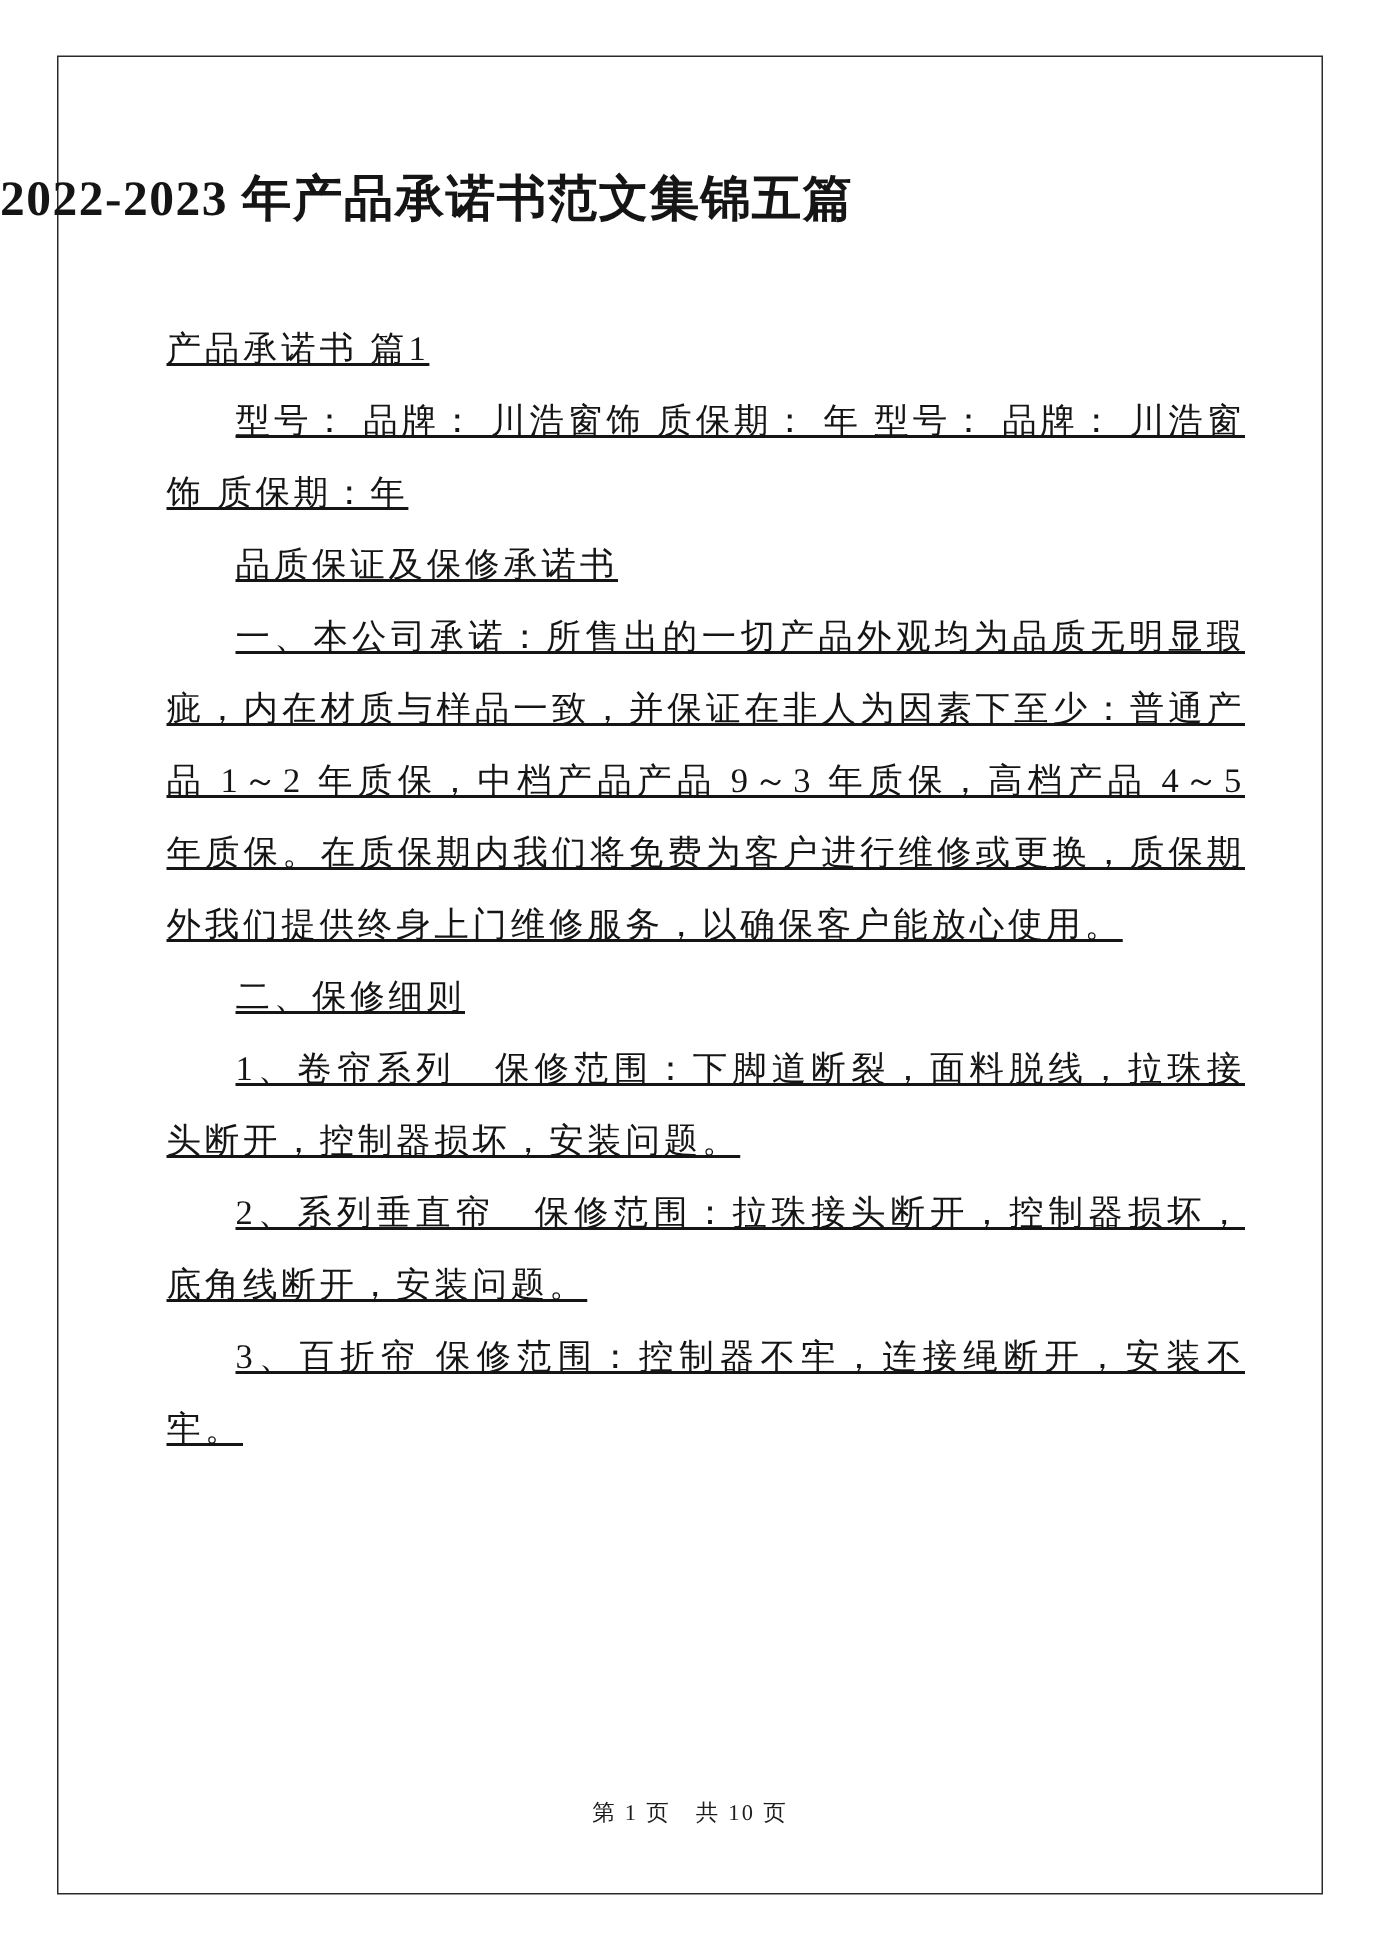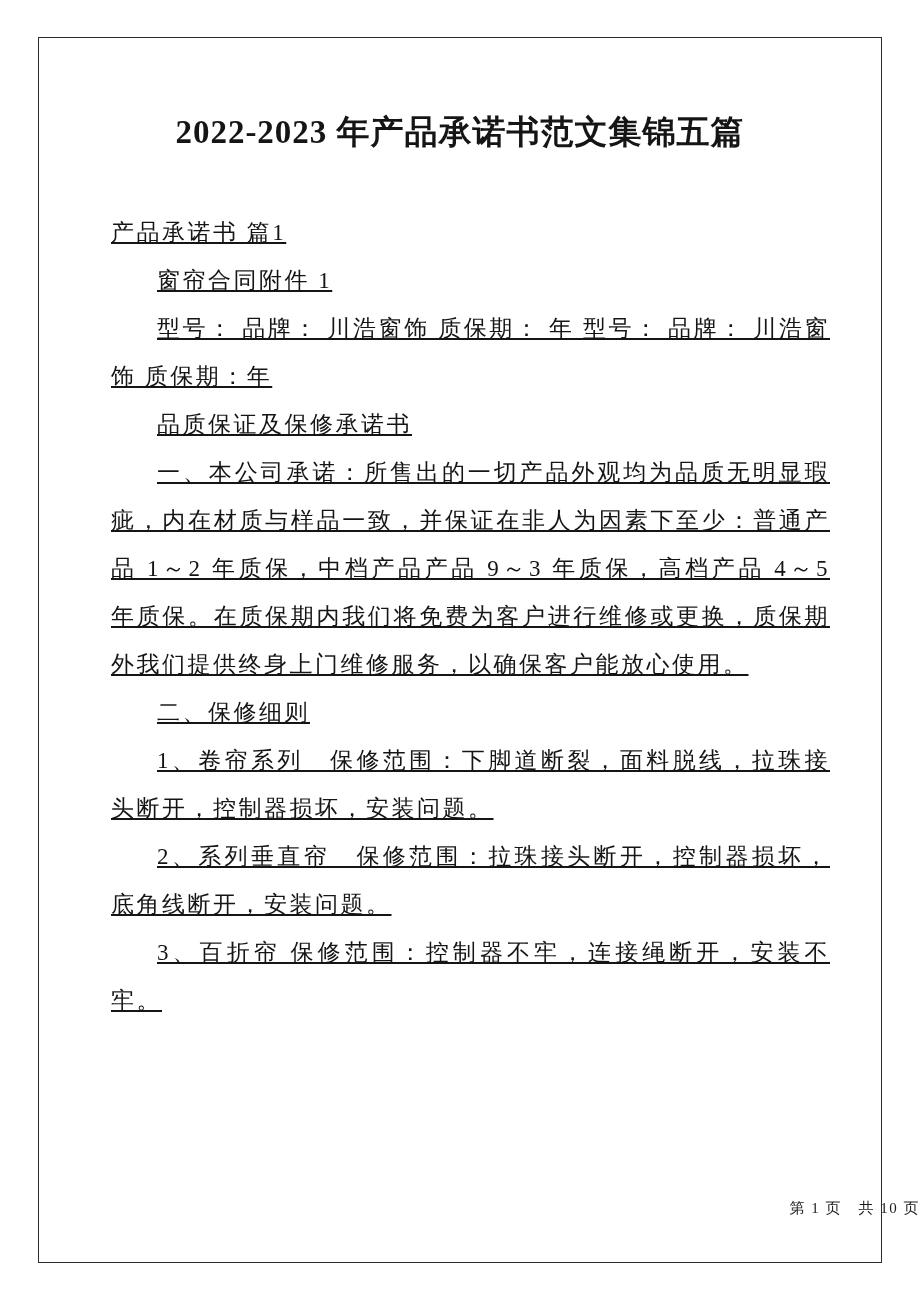--- a/index.html
+++ b/index.html
@@ -24,21 +24,21 @@
     height: 1226px;
     border: 1.5px solid #2b2b2b;
     box-sizing: border-box;
   }
   .doc-title {
     position: absolute;
     left: 0;
     top: 110px;
     width: 920px;
     margin: 0;
-    text-align: center;
+    text-align: left;
     font-size: 33px;
     font-weight: bold;
     letter-spacing: 1px;
     white-space: nowrap;
   }
   .doc-body {
     position: absolute;
     left: 111px;
     top: 209px;
     width: 719px;
@@ -53,37 +53,36 @@
     text-decoration: underline;
   }
   .doc-body p.indent {
     text-indent: 2em;
   }
   .footer {
     position: absolute;
     left: 0;
     top: 1199px;
     width: 920px;
-    text-align: right;
+    text-align: center;
     font-size: 15px;
     letter-spacing: 1.5px;
     color: #1c1c1c;
   }
 </style>
 </head>
 <body>
 
 <div class="page">
   <div class="frame"></div>
 
   <h1 class="doc-title">2022-2023 年产品承诺书范文集锦五篇</h1>
 
   <div class="doc-body">
       <p class="">产品承诺书 篇1</p>
-      <p class="indent">窗帘合同附件 1</p>
       <p class="indent">型号： 品牌： 川浩窗饰 质保期： 年 型号： 品牌： 川浩窗饰 质保期：年</p>
       <p class="indent">品质保证及保修承诺书</p>
       <p class="indent">一、本公司承诺：所售出的一切产品外观均为品质无明显瑕疵，内在材质与样品一致，并保证在非人为因素下至少：普通产品 1～2 年质保，中档产品产品 9～3 年质保，高档产品 4～5 年质保。在质保期内我们将免费为客户进行维修或更换，质保期外我们提供终身上门维修服务，以确保客户能放心使用。</p>
       <p class="indent">二、保修细则</p>
       <p class="indent">1、卷帘系列　保修范围：下脚道断裂，面料脱线，拉珠接头断开，控制器损坏，安装问题。</p>
       <p class="indent">2、系列垂直帘　保修范围：拉珠接头断开，控制器损坏，底角线断开，安装问题。</p>
       <p class="indent">3、百折帘 保修范围：控制器不牢，连接绳断开，安装不牢。</p>
     </div>
 
   <div class="footer">

